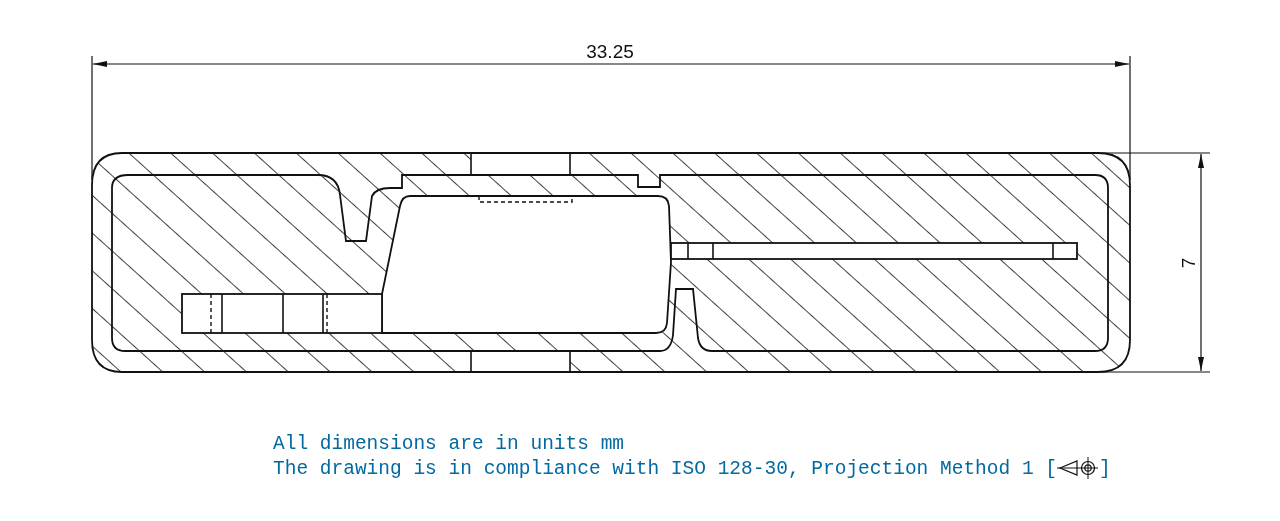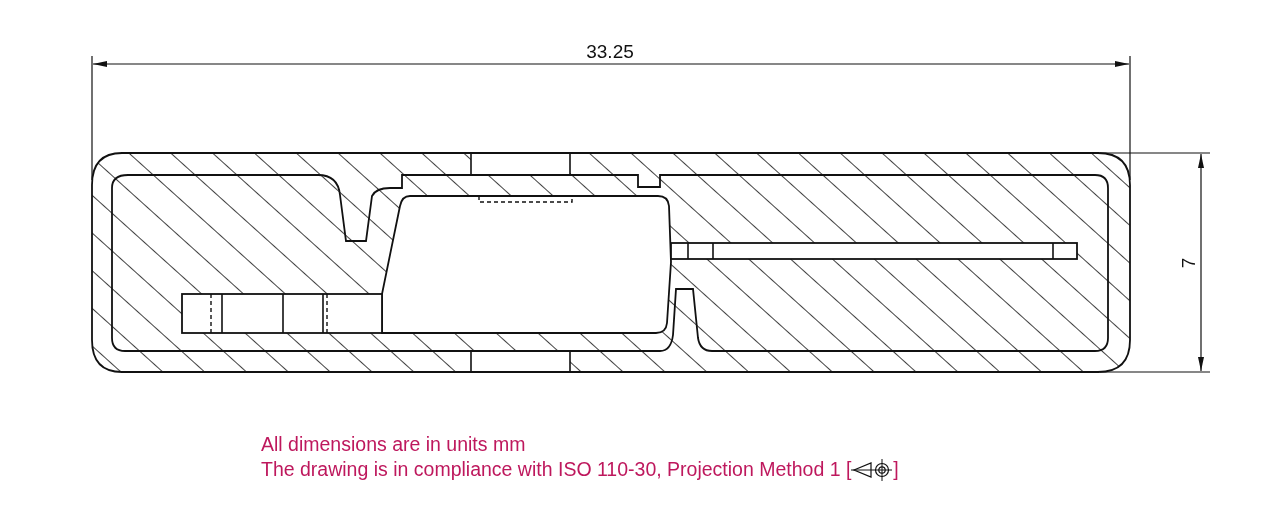--- a/index.html
+++ b/index.html
@@ -1,19 +1,19 @@
 <!DOCTYPE html>
 <html><head>
   <meta charset="utf-8">
   <style>
     html, body { margin: 0; padding: 0; background: #ffffff; }
     body { width: 1280px; height: 521px; position: relative; overflow: hidden; font-family: "Liberation Sans", sans-serif; }
     #drawing { position: absolute; left: 0; top: 0; width: 1280px; height: 521px; }
     .dim-text { font-family: "Liberation Sans", sans-serif; font-size: 19px; fill: #111; }
-    .notes { position: absolute; left: 261px; top: 432px; color: #be185d; font-size: 19.5px; line-height: 25px; font-family: Liberation Sans, sans-serif; }
+    .notes { position: absolute; left: 273px; top: 432px; color: #0369a1; font-size: 19.5px; line-height: 25px; font-family: Liberation Mono, monospace; }
     .notes div { white-space: nowrap; }
     .proj-sym { display: inline-block; vertical-align: -5px; }
   </style>
 </head>
 <body>
 
 <svg id="drawing" viewBox="0 0 1280 521" xmlns="http://www.w3.org/2000/svg">
   <defs>
     <pattern id="hatch" patternUnits="userSpaceOnUse" width="28" height="28" patternTransform="rotate(-48)">
       <line x1="0" y1="0" x2="0" y2="28" stroke="#111" stroke-width="1.6"></line>
@@ -77,21 +77,21 @@
     <rect x="671" y="243" width="406" height="16" fill="#fff" stroke="#111" stroke-width="1.8"></rect>
     <line x1="688" y1="243" x2="688" y2="259" stroke="#111" stroke-width="1.6"></line>
     <line x1="713" y1="243" x2="713" y2="259" stroke="#111" stroke-width="1.6"></line>
     <line x1="1053" y1="243" x2="1053" y2="259" stroke="#111" stroke-width="1.6"></line>
   </g>
 </svg>
 
 <div class="notes">
   <div>All dimensions are in units mm</div>
   <div>
-    <span>The drawing is in compliance with ISO 110-30, Projection Method 1 [</span><svg class="proj-sym" width="42" height="22" viewBox="0 0 42 22">
+    <span>The drawing is in compliance with ISO 128-30, Projection Method 1 [</span><svg class="proj-sym" width="42" height="22" viewBox="0 0 42 22">
       <path d="M3,11 L20,4 L20,18 Z" fill="none" stroke="#111" stroke-width="1.2"></path>
       <line x1="0" y1="11" x2="22" y2="11" stroke="#111" stroke-width="1"></line>
       <circle cx="31" cy="11" r="6.5" fill="none" stroke="#111" stroke-width="1.2"></circle>
       <circle cx="31" cy="11" r="3.2" fill="none" stroke="#111" stroke-width="1.2"></circle>
       <line x1="22" y1="11" x2="41" y2="11" stroke="#111" stroke-width="1"></line>
       <line x1="31" y1="0" x2="31" y2="22" stroke="#111" stroke-width="1"></line>
     </svg><span>]</span>
   </div>
 </div>
 

